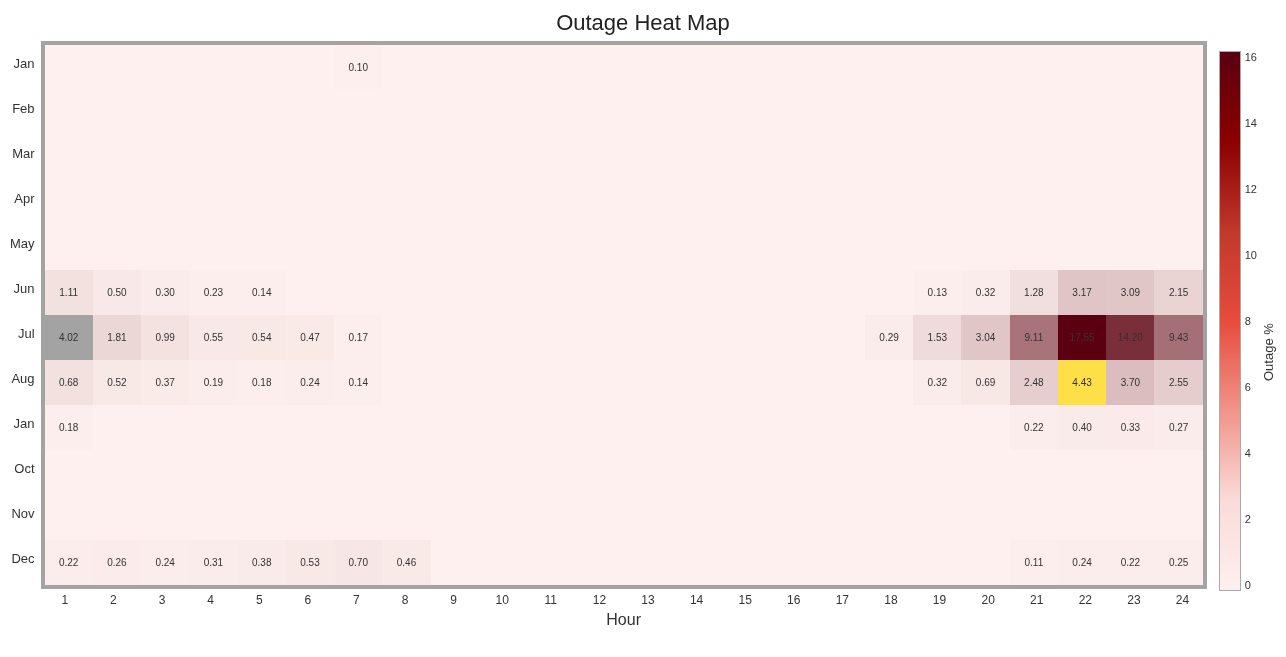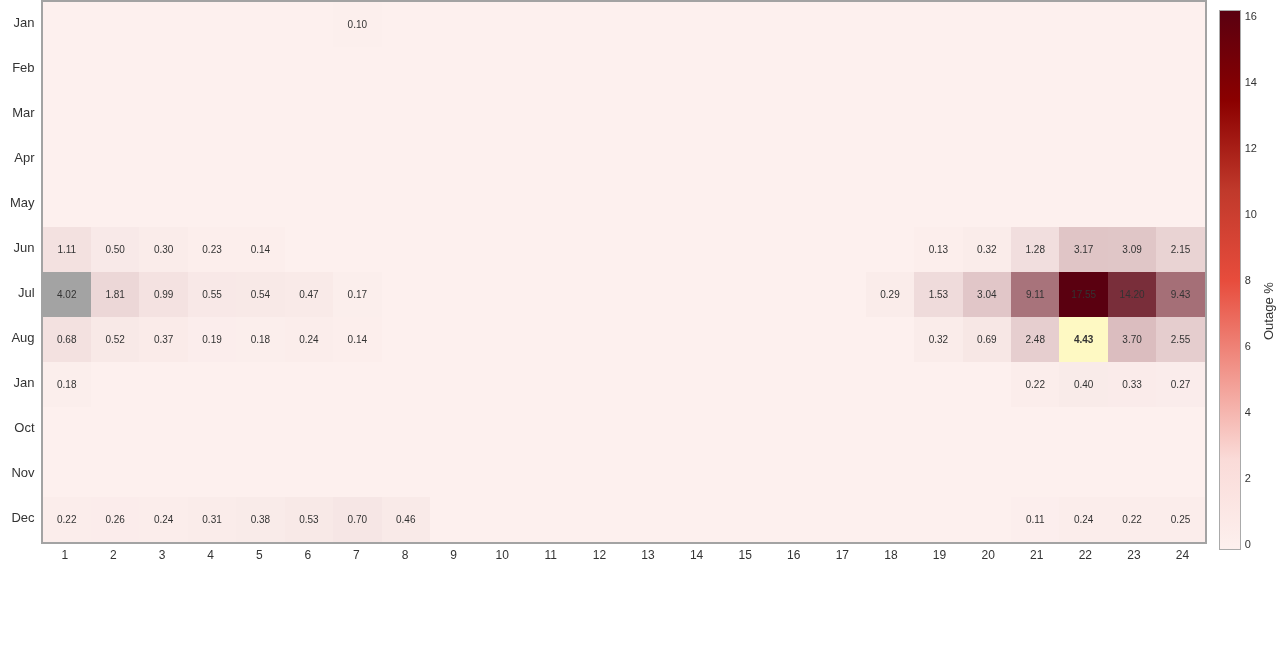--- a/index.html
+++ b/index.html
@@ -52,21 +52,21 @@
     }
     .heatmap-and-xaxis {
       display: flex;
       flex-direction: column;
       flex: 1;
     }
     .heatmap-grid {
       display: grid;
       grid-template-columns: repeat(24, 1fr);
       grid-template-rows: repeat(12, 45px);
-      border: 2px solid #a3a3a3;
+      border: 4px solid #a3a3a3;
       width: 100%;
     }
     .cell {
       position: relative;
       display: flex;
       align-items: center;
       justify-content: center;
       font-size: 10px;
       color: #333;
       border: none;
@@ -131,20 +131,21 @@
     .colorbar-row {
       display: flex;
       flex-direction: row;
       align-items: center;
     }
   </style>
 </head>
 <body>
 
 <div class="chart-container">
+  <div class="chart-title">Outage Heat Map</div>
   <div class="chart-inner">
 
     <div class="y-axis-labels" id="y-axis-labels">
         <div class="y-label">Jan</div>
         <div class="y-label">Feb</div>
         <div class="y-label">Mar</div>
         <div class="y-label">Apr</div>
         <div class="y-label">May</div>
         <div class="y-label">Jun</div>
         <div class="y-label">Jul</div>
@@ -411,21 +412,21 @@
           <div class="cell" style="background-color: rgb(253, 240, 238);"></div>
           <div class="cell" style="background-color: rgb(250, 236, 234);">
             <span class="cell-value">0.32</span>
           </div>
           <div class="cell" style="background-color: rgb(247, 231, 229);">
             <span class="cell-value">0.69</span>
           </div>
           <div class="cell" style="background-color: rgb(230, 206, 207);">
             <span class="cell-value">2.48</span>
           </div>
-          <div class="cell" style="background-color: #fef9c3; font-weight: bold;">
+          <div class="cell" style="background-color: #fde047;">
             <span class="cell-value">4.43</span>
           </div>
           <div class="cell" style="background-color: rgb(219, 189, 191);">
             <span class="cell-value">3.70</span>
           </div>
           <div class="cell" style="background-color: rgb(229, 205, 206);">
             <span class="cell-value">2.55</span>
           </div>
           <div class="cell" style="background-color: rgb(251, 238, 236);">
             <span class="cell-value">0.18</span>
@@ -577,20 +578,21 @@
           <div class="x-label">16</div>
           <div class="x-label">17</div>
           <div class="x-label">18</div>
           <div class="x-label">19</div>
           <div class="x-label">20</div>
           <div class="x-label">21</div>
           <div class="x-label">22</div>
           <div class="x-label">23</div>
           <div class="x-label">24</div>
         </div>
+      <div class="x-axis-title">Hour</div>
     </div>
 
     <div class="colorbar-container">
       <div class="colorbar-row">
         <div class="colorbar" id="colorbar-el"></div>
         <div class="colorbar-labels" id="colorbar-labels-el">
             <div class="colorbar-label">16</div>
             <div class="colorbar-label">14</div>
             <div class="colorbar-label">12</div>
             <div class="colorbar-label">10</div>

